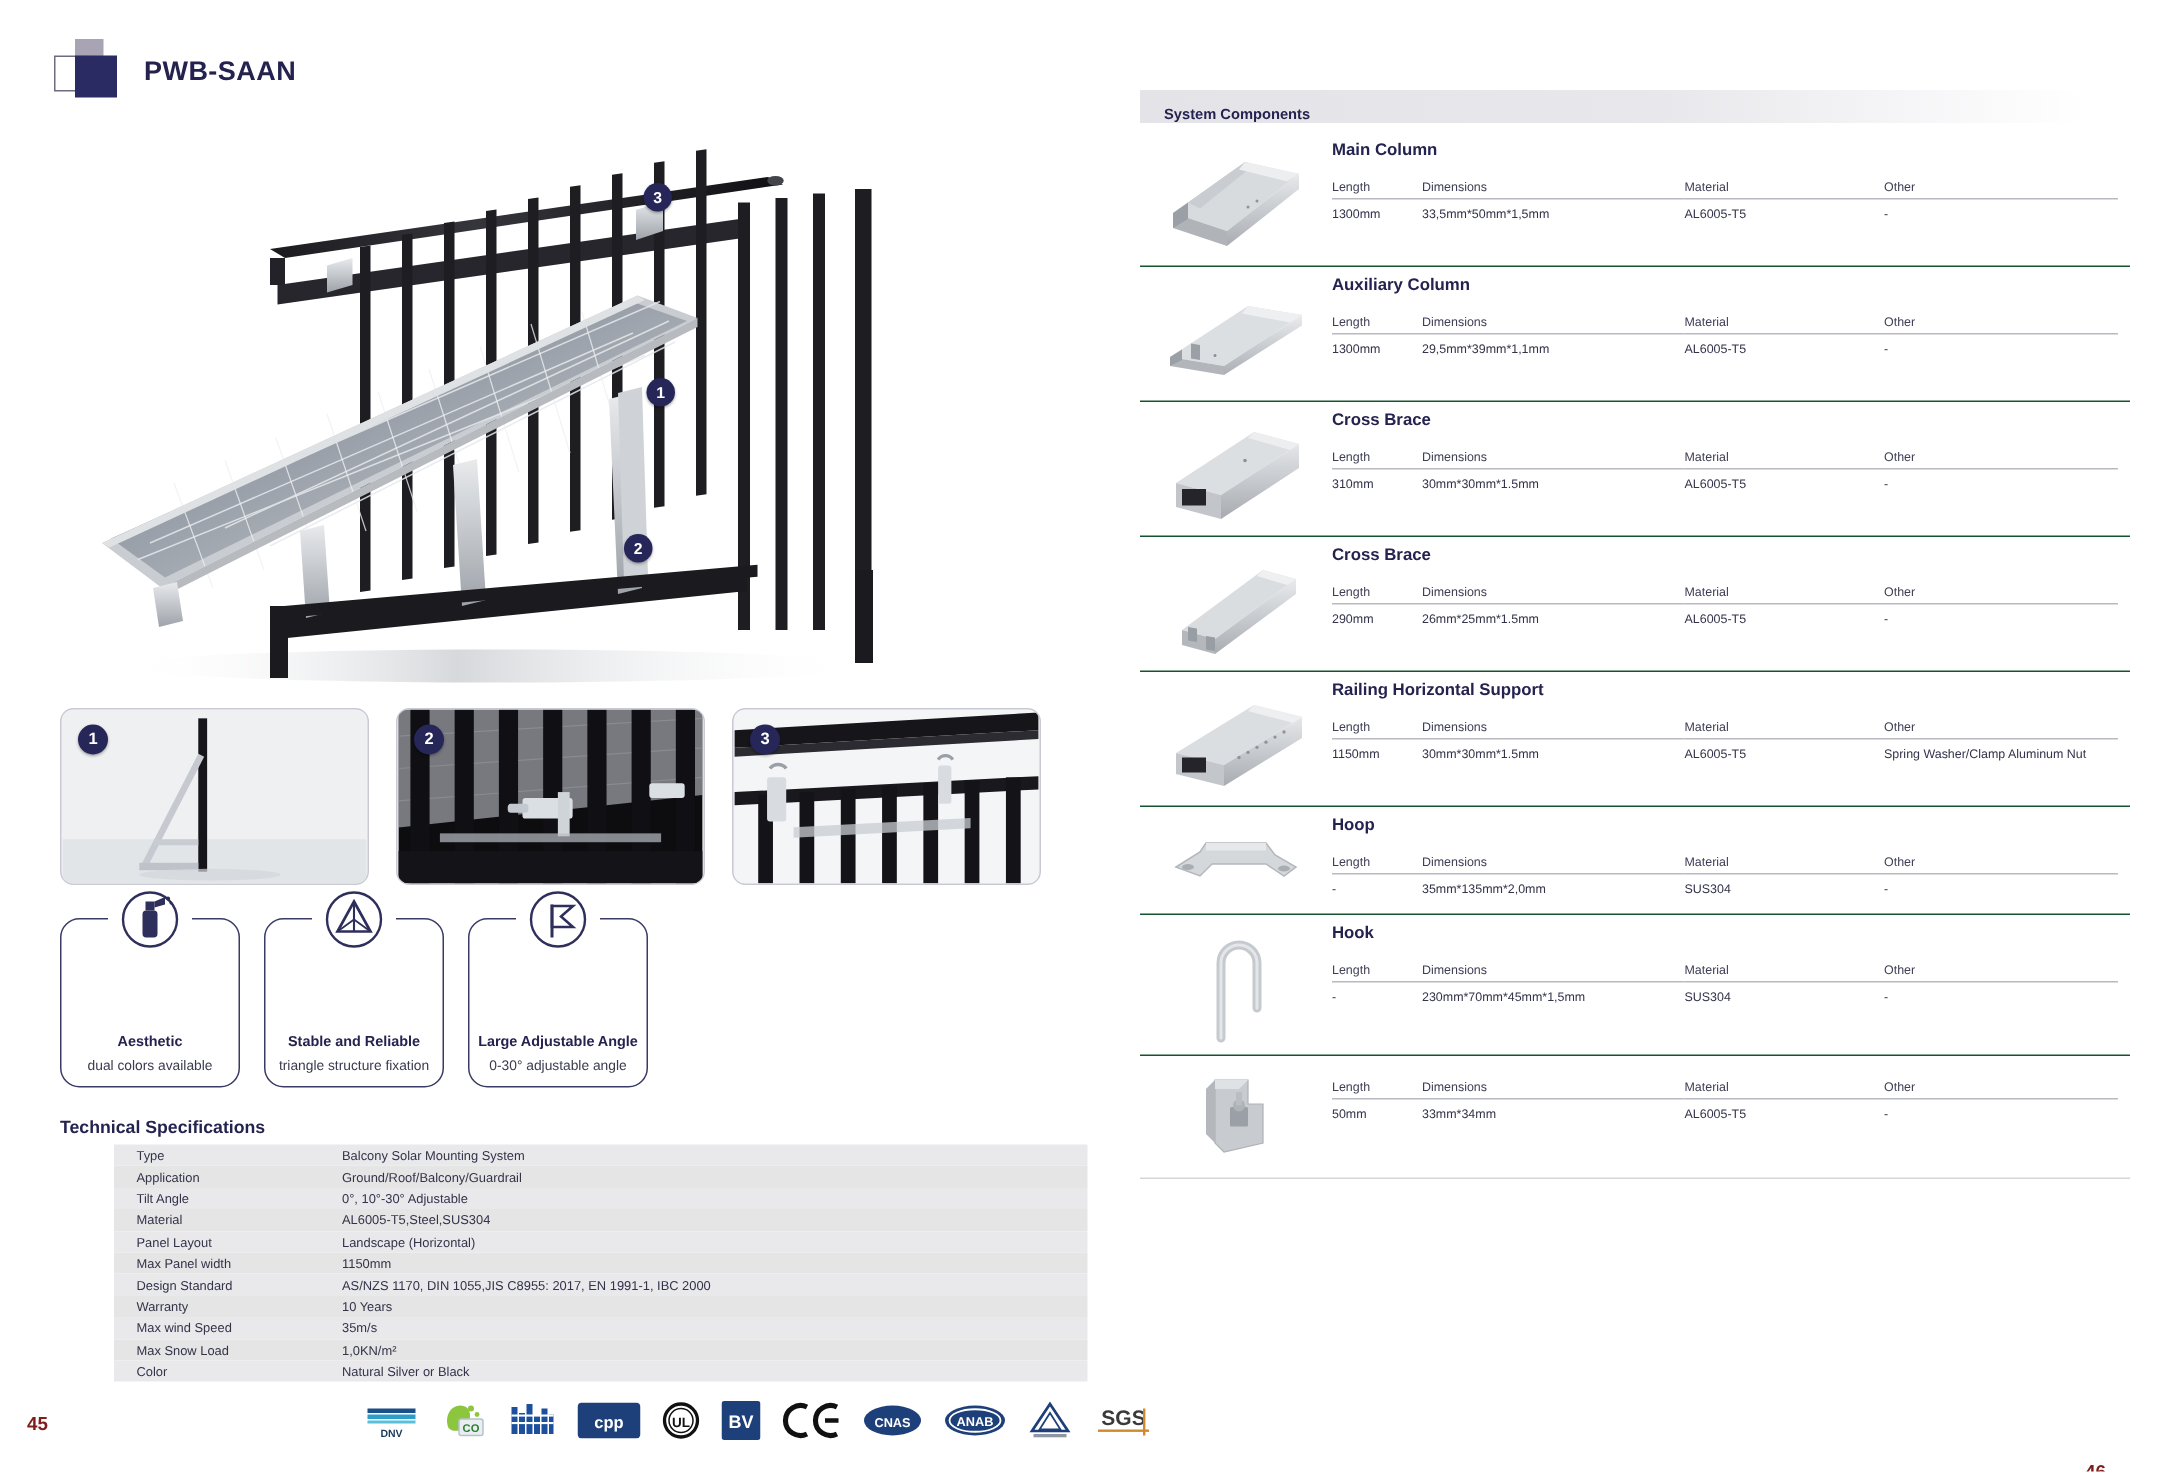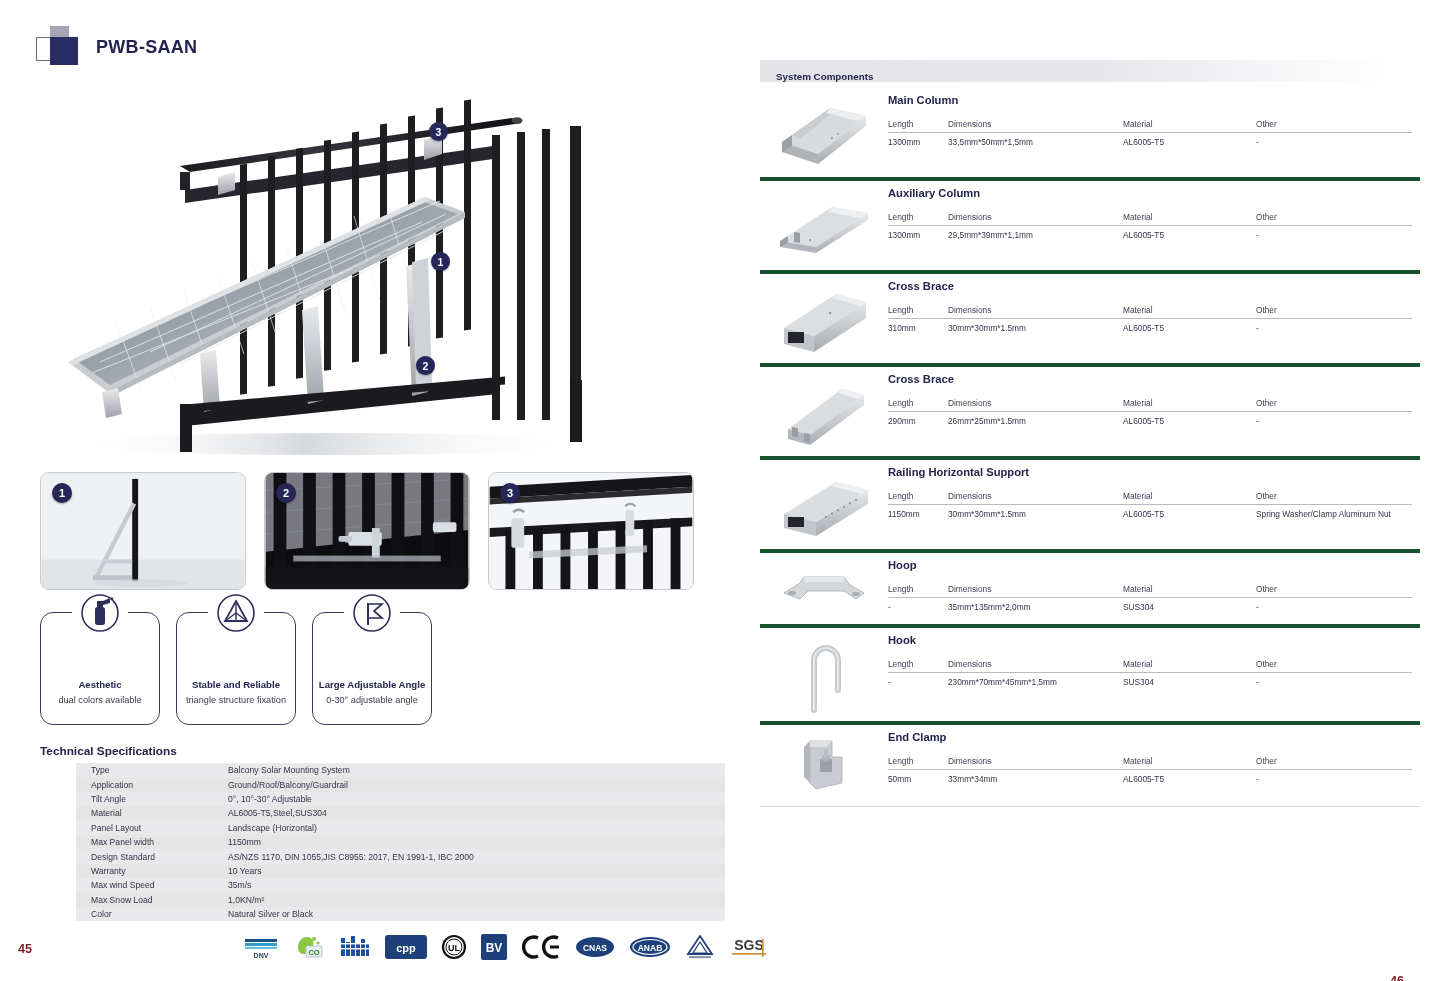--- a/index.html
+++ b/index.html
@@ -38,21 +38,21 @@
     border: 1px solid #c9c9d4; border-radius: 9px; overflow: hidden; background: #f2f3f5;
   }
   .photo svg { width: 100%; height: 100%; display: block; }
   .photo .callout { left: 11px; top: 10px; width: 20px; height: 20px; font-size: 11px; }
 
   .feature-row { position: absolute; left: 40px; top: 612px; display: flex; gap: 16px; }
   .feature {
     position: relative; width: 120px; height: 113px;
     border: 1.4px solid #3a3a66; border-radius: 13px;
     display: flex; flex-direction: column; align-items: center; justify-content: flex-end;
-    padding-bottom: 18px; background: #fff;
+    padding-bottom: 8px; background: #fff;
   }
   .feature-notch { position: absolute; left: 50%; top: -1px; transform: translateX(-50%); width: 56px; height: 14px; background: #fff; }
   .feature-icon { position: absolute; left: 50%; top: -26px; transform: translateX(-50%); width: 52px; height: 52px; }
   .feature-icon svg { width: 100%; height: 100%; }
   .feature-title { font-size: 9.6px; font-weight: bold; color: #24234f; text-align: center; line-height: 1.3; }
   .feature-sub { font-size: 9.2px; color: #3b3b50; text-align: center; line-height: 1.35; margin-top: 2px; }
 
   .spec-title { position: absolute; left: 40px; top: 744px; font-size: 11.8px; font-weight: bold; color: #24234f; }
   .spec-table { position: absolute; left: 40px; top: 763px; width: 685px; }
   .spec-row { display: flex; height: 14.4px; align-items: center; font-size: 8.6px; color: #33334a; margin-left: 36px; }
@@ -75,21 +75,21 @@
   .sc-header {
     position: absolute; left: 30px; top: 60px; width: 630px; height: 22px;
     background: linear-gradient(to right, #e4e4e8 0%, #e8e8ec 55%, #f6f6f8 82%, #ffffff 100%);
     display: flex; align-items: flex-end;
   }
   .sc-header-label { font-size: 9.8px; font-weight: bold; color: #24234f; padding-left: 16px; }
 
   .comp-list { position: absolute; left: 30px; top: 88px; width: 660px; }
   .comp {
     position: relative; display: flex;
-    border-bottom: 4px solid #14532d;
+    border-bottom: 1px solid #14532d;
     padding: 6px 0 5px 0;
   }
   .comp:last-child { border-bottom: 1px solid #d5d5da; }
   .comp-thumb { width: 128px; flex: none; display: flex; align-items: center; justify-content: center; }
   .comp-thumb svg { display: block; }
   .comp-body { flex: 1; padding-right: 8px; }
   .comp-name { font-size: 11.2px; font-weight: bold; color: #24234f; margin-bottom: 4px; }
   .comp-table { width: 100%; border-collapse: collapse; }
   .comp-table th {
     font-size: 8.3px; font-weight: normal; color: #3e3e55;
@@ -744,21 +744,20 @@
           <svg width="108" height="70" viewBox="0 0 108 70">
             <path d="M40 10 L62 10 L62 26 L72 26 L72 52 L46 58 L40 52 Z" fill="#c8ccd1" stroke="#aeb2b7" stroke-width=".8"></path>
             <path d="M40 10 L62 10 L56 16 L34 16 Z" fill="#dfe2e5"></path>
             <path d="M34 16 L40 10 L40 52 L34 46 Z" fill="#b4b8bd"></path>
             <rect x="50" y="28" width="12" height="13" rx="1" fill="#9ba0a6"></rect>
             <circle cx="56" cy="27" r="4" fill="#aeb3b8"></circle>
             <rect x="54" y="18" width="4" height="9" fill="#b9bec3"></rect>
           </svg>
         </div>
         <div class="comp-body">
-          <div class="comp-name">End Clamp</div>
           <table class="comp-table">
             <tbody>
                 <tr>
               <th class="col-len">Length</th>
               <th class="col-dim">Dimensions</th>
               <th class="col-mat">Material</th>
               <th class="col-oth">Other</th>
             </tr>
             <tr>
               <td>50mm</td>

